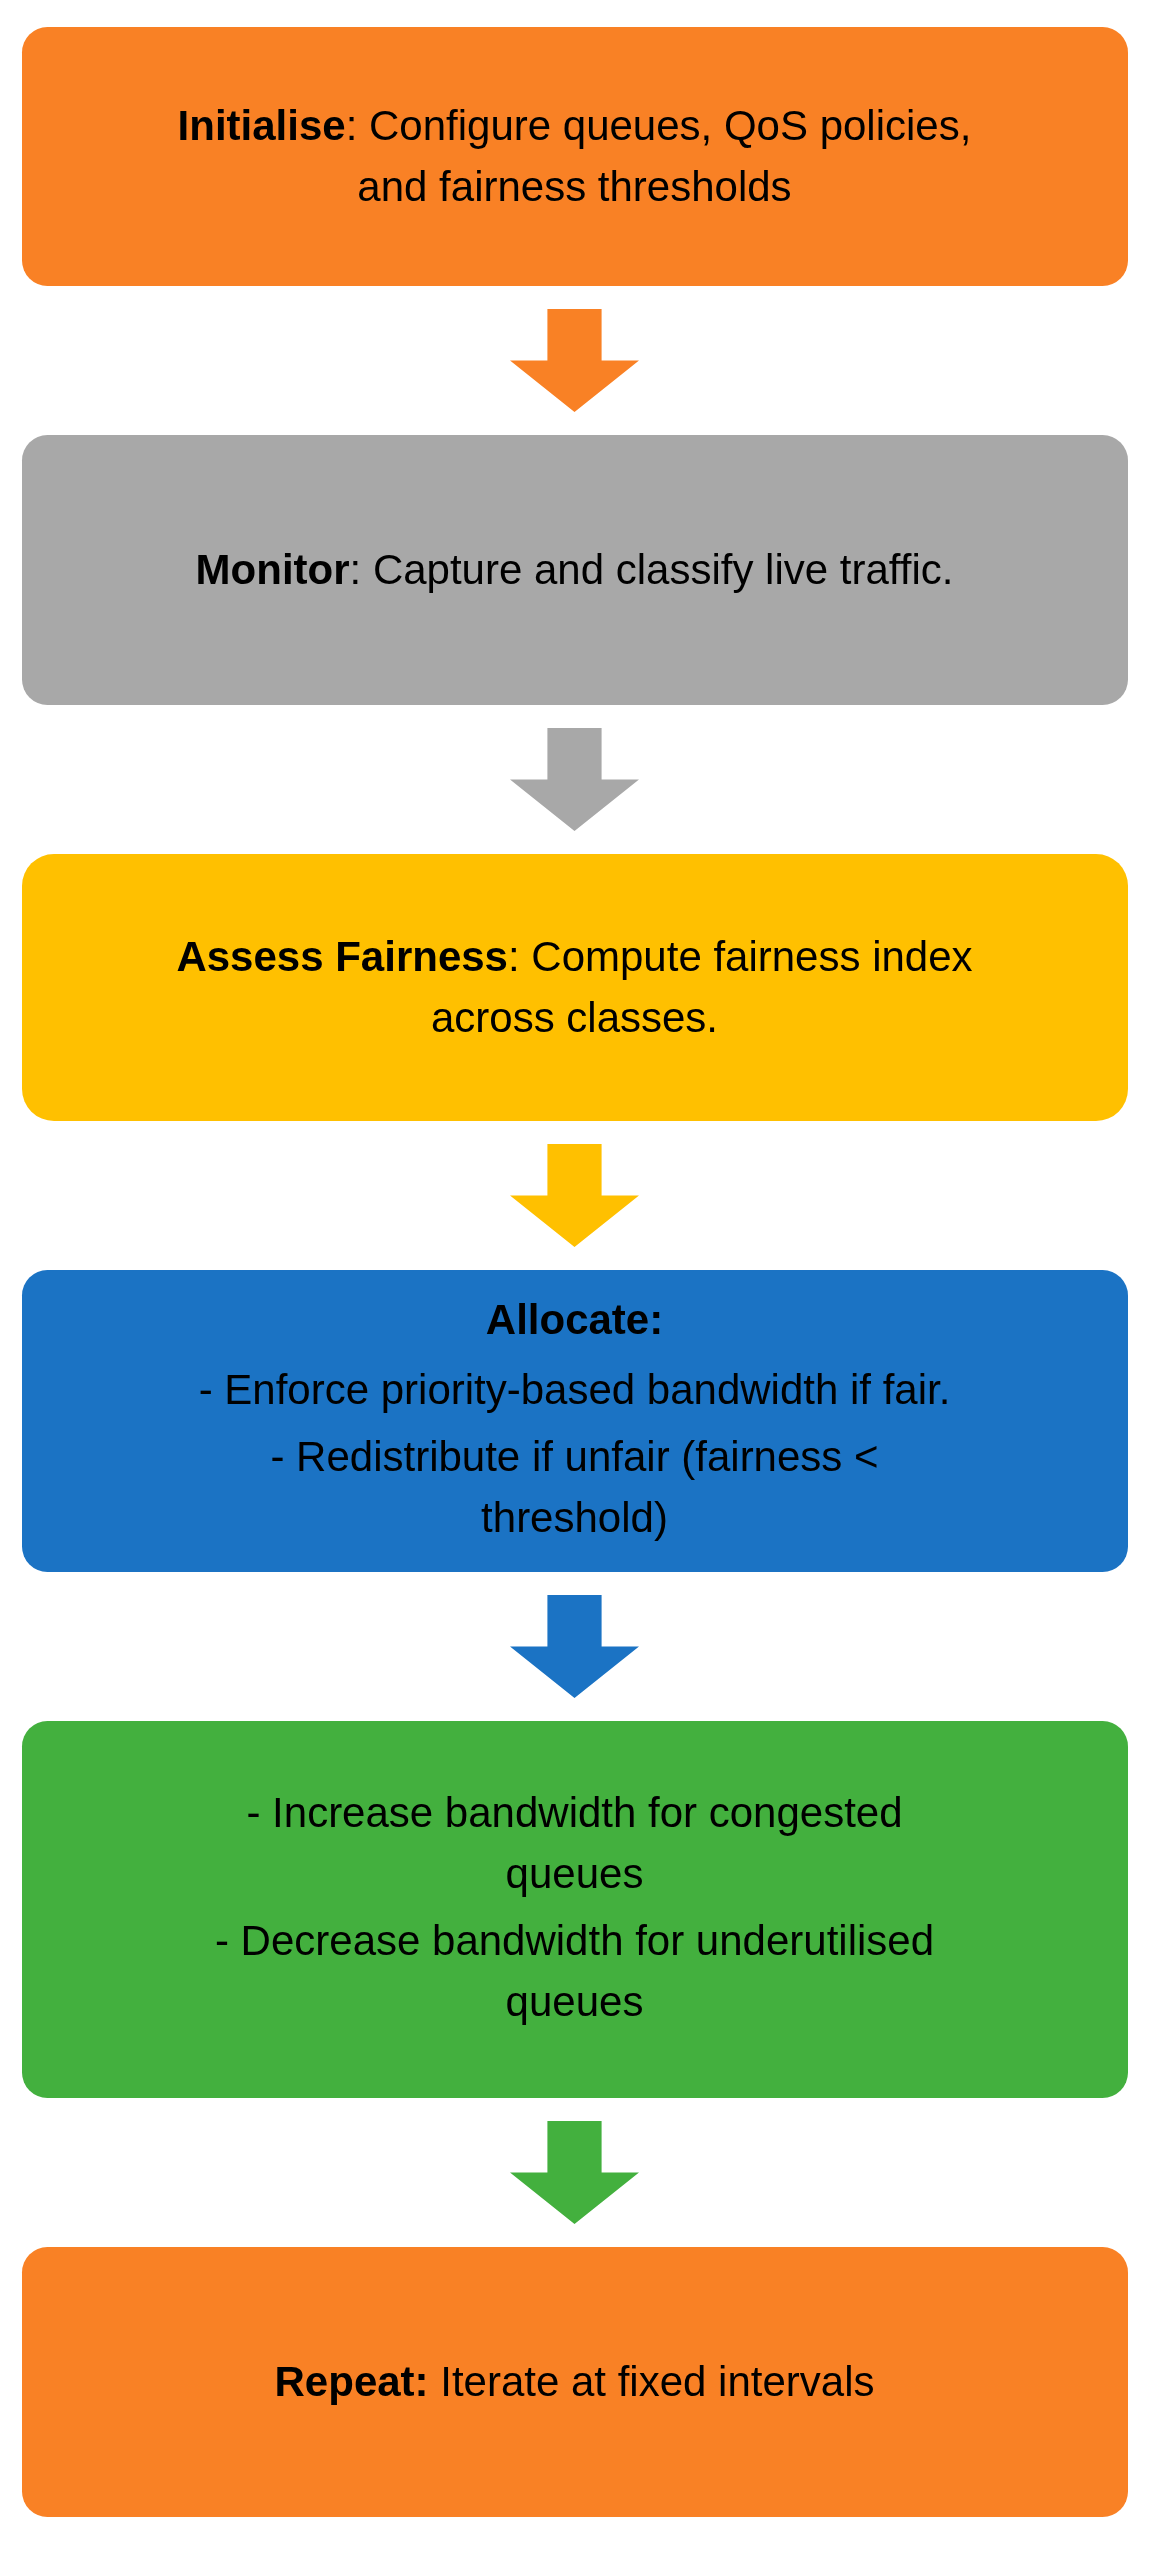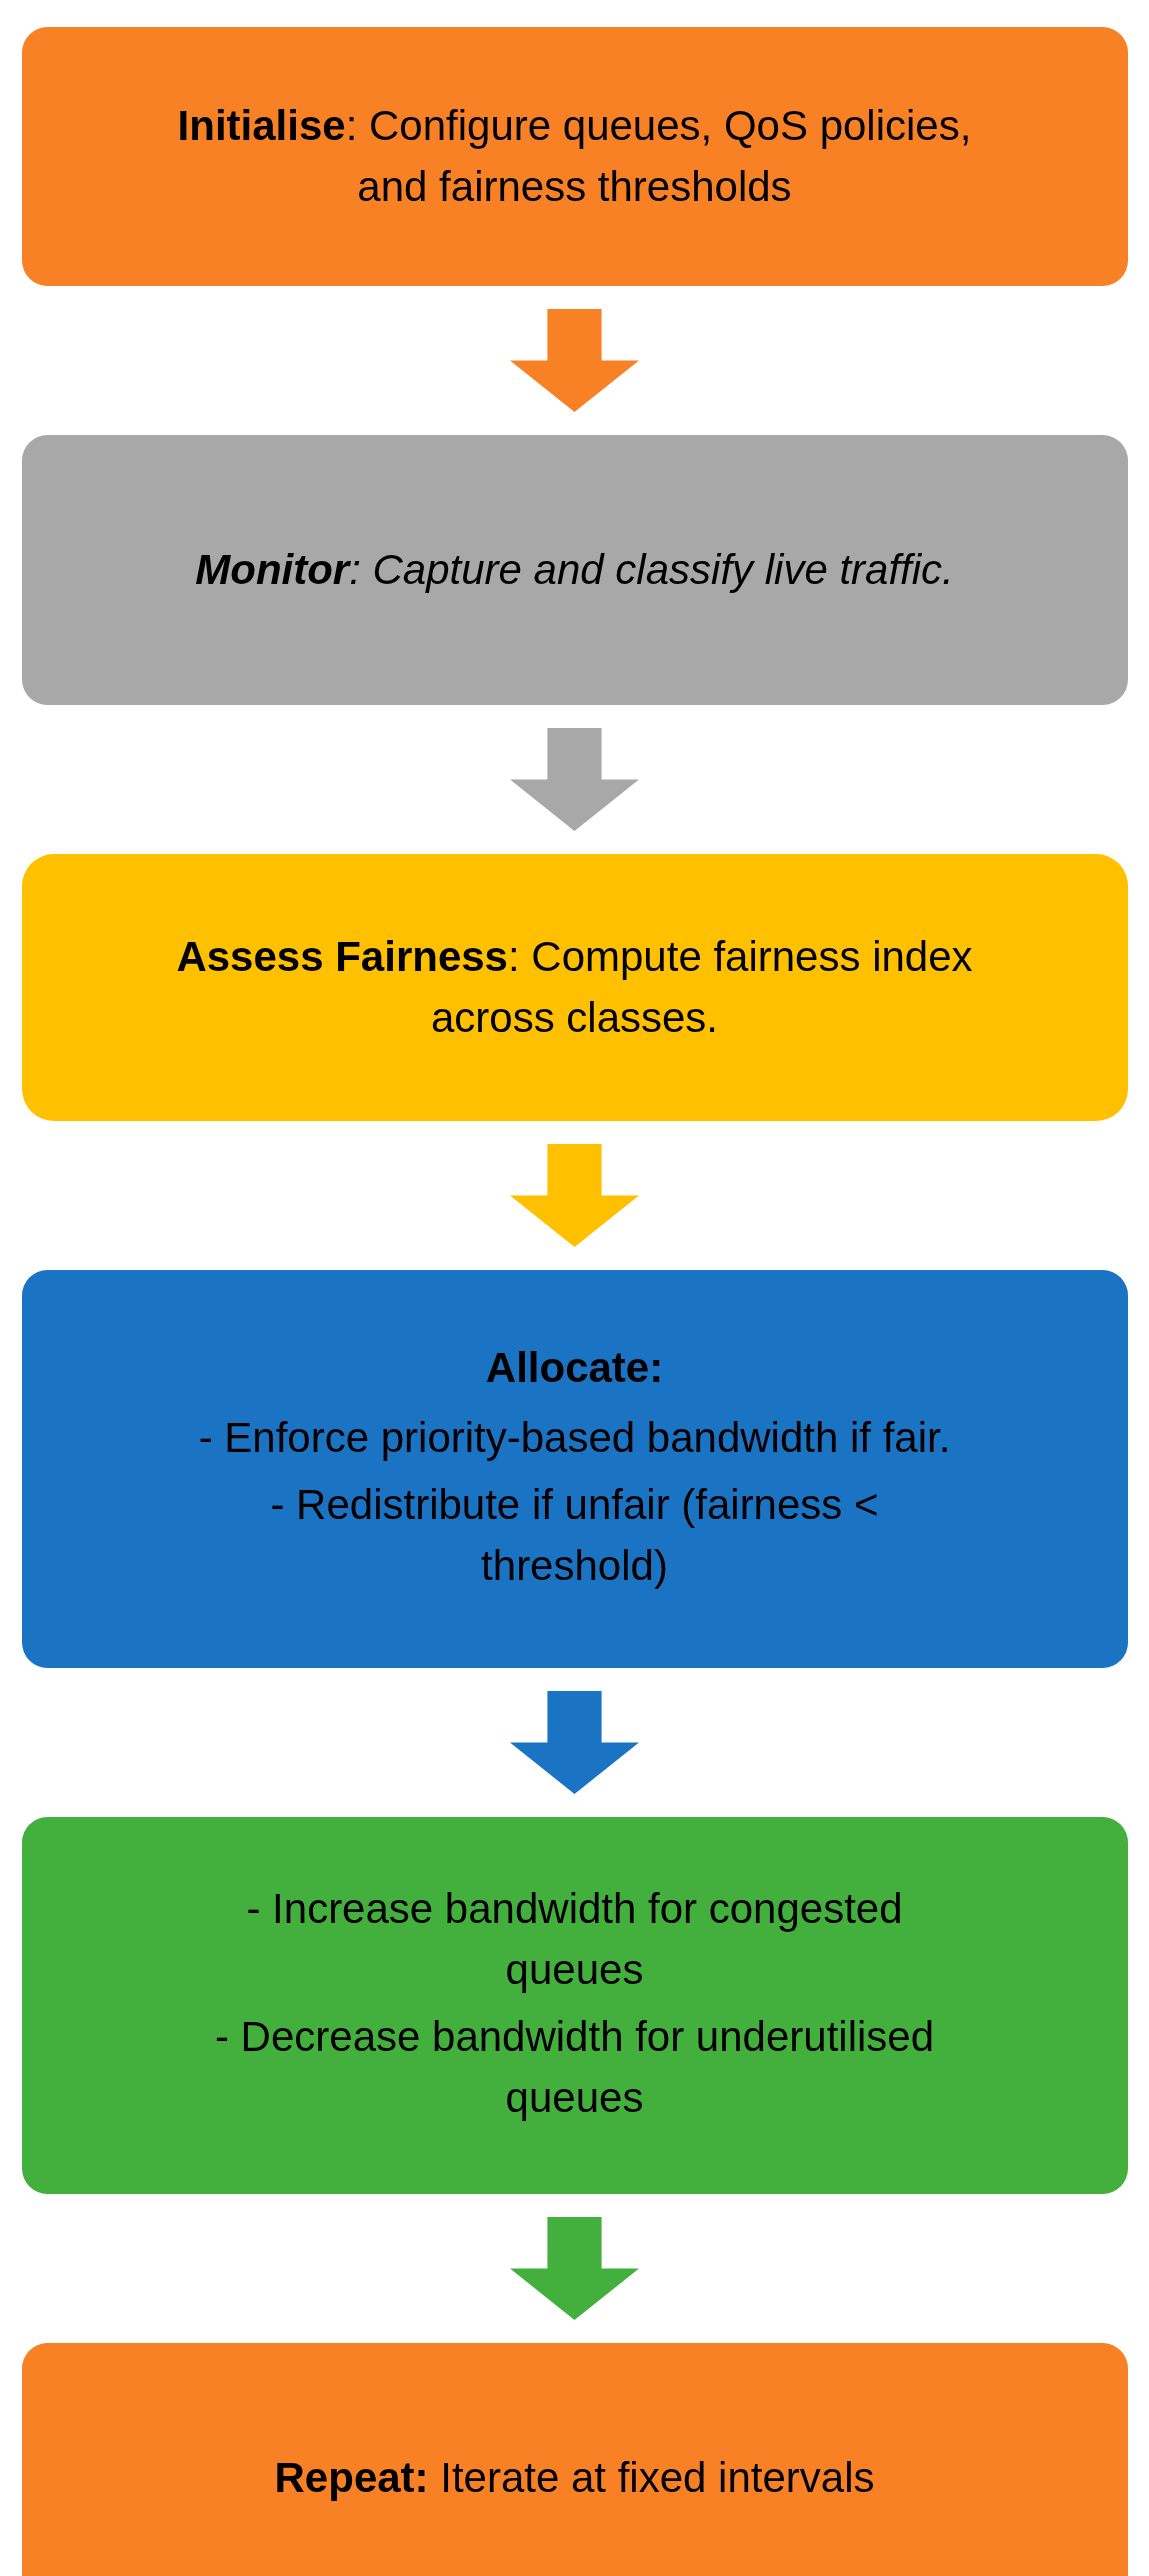--- a/index.html
+++ b/index.html
@@ -34,21 +34,21 @@
   .b { font-weight: 700; }
   .box-title {
     font-weight: 700;
     margin: 0 0 9px 0;
   }
   .para { margin: 3px 0; }
   .para-first { margin-top: 0; }
   .box-initialise        { margin-top: 27px; height: 259px; }
   .box-monitor           { height: 270px; }
   .box-assess            { height: 267px; }
-  .box-allocate          { height: 398px; }
+  .box-allocate          { height: 302px; }
   .box-adjust            { height: 377px; }
   .box-repeat            { height: 270px; }
   .gap {
     height: 149px;
     display: flex;
     align-items: center;
     justify-content: center;
   }
   .arrow {
     width: 129px;
@@ -65,21 +65,21 @@
     <div>
       <span class="b">Initialise</span><span>: </span><span>Configure queues, QoS policies,</span>
       <span class="ln">and fairness thresholds</span>
     </div>
   </section>
 
   <div class="gap">
     <div class="arrow" style="background-color: rgb(249, 129, 37);"></div>
   </div>
 
-  <section class="box box-monitor" style="background-color: rgb(168, 168, 168); font-style: italic;">
+  <section class="box box-monitor" style="background-color: rgb(168, 168, 168);">
     <div>
       <span class="b">Monitor</span><span>: </span><span>Capture and classify live traffic.</span>
     </div>
   </section>
 
   <div class="gap">
     <div class="arrow" style="background-color: rgb(168, 168, 168);"></div>
   </div>
 
   <section class="box box-assess" style="background-color: rgb(255, 192, 0); border-radius: 32px;">

